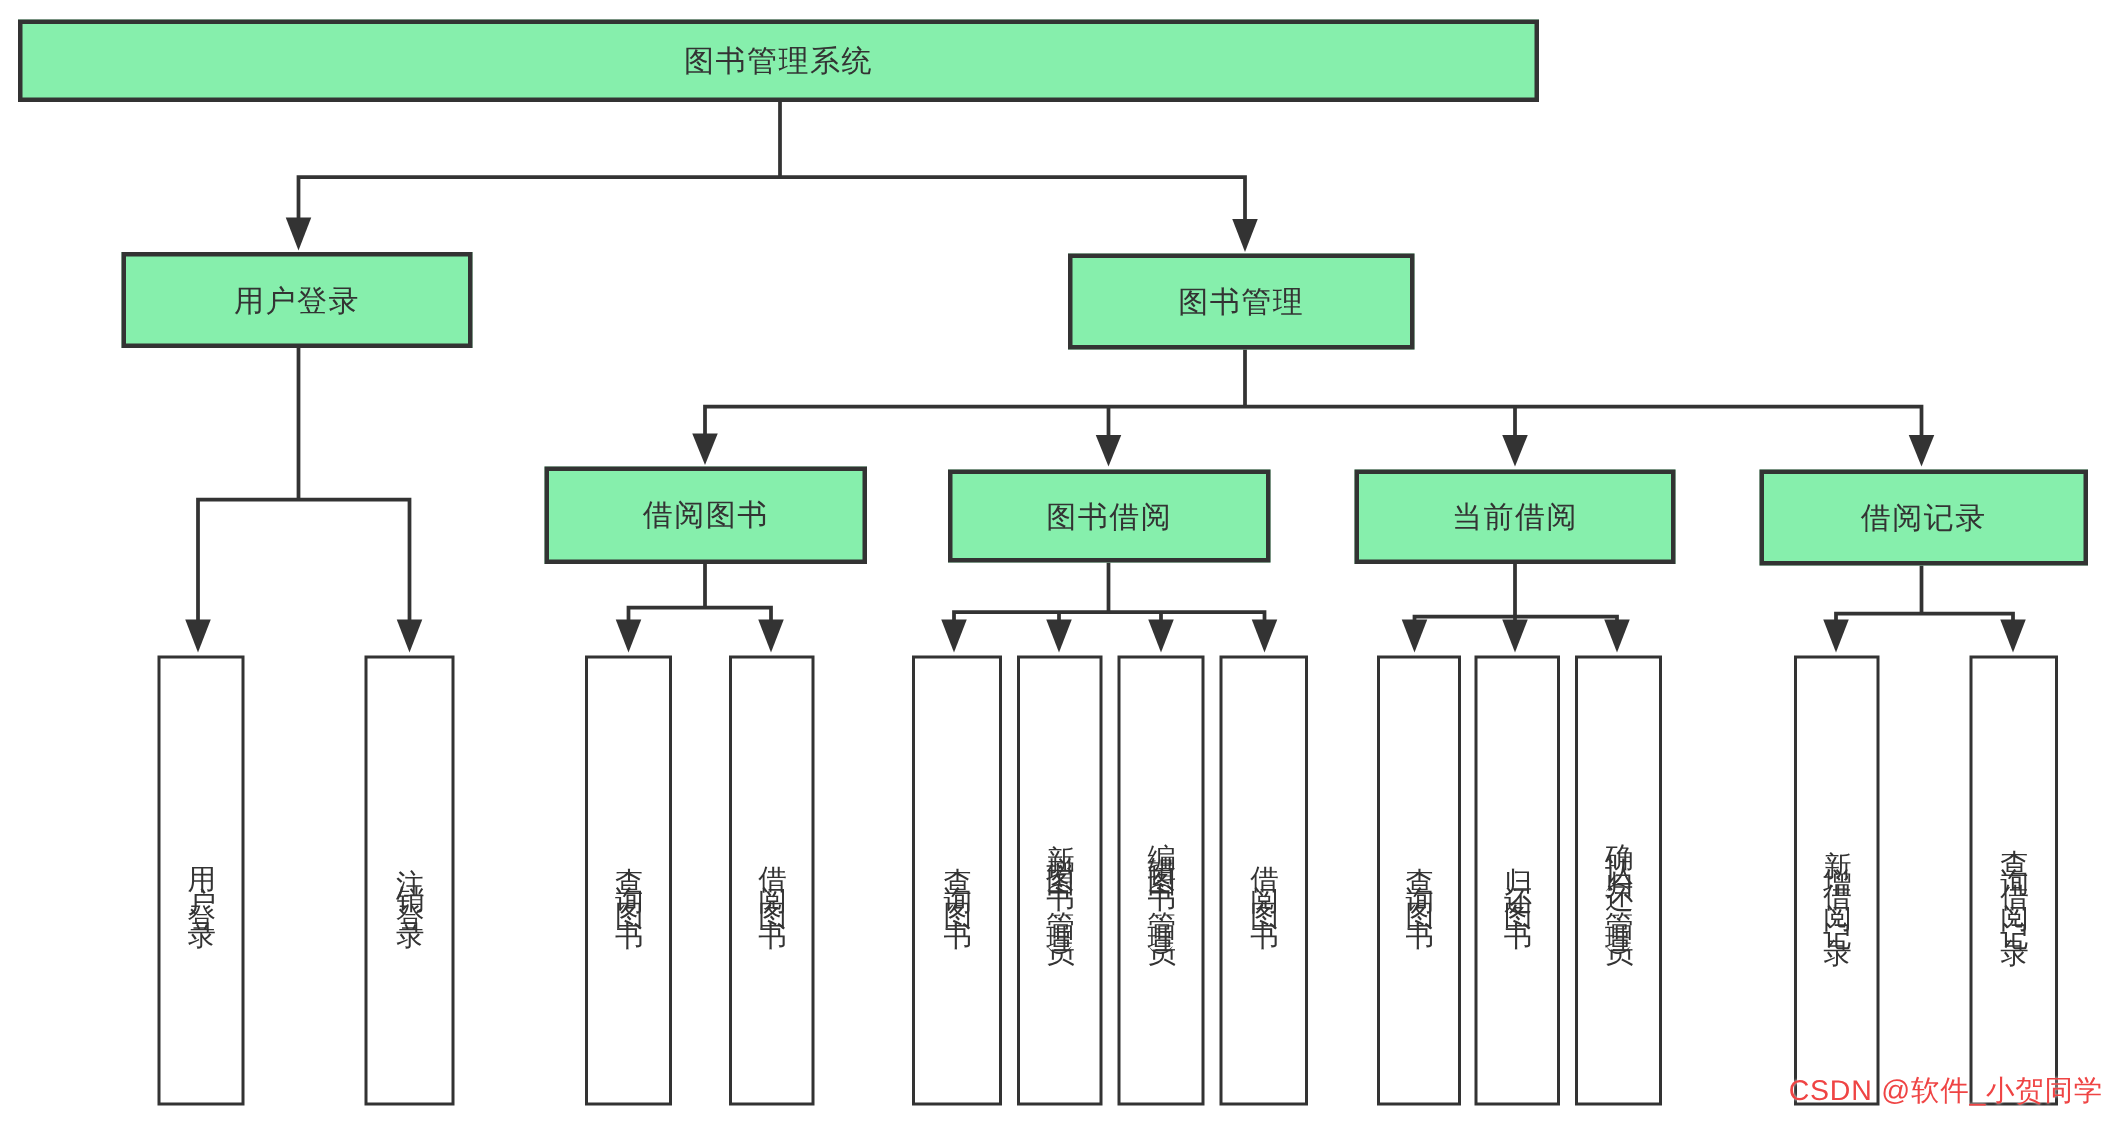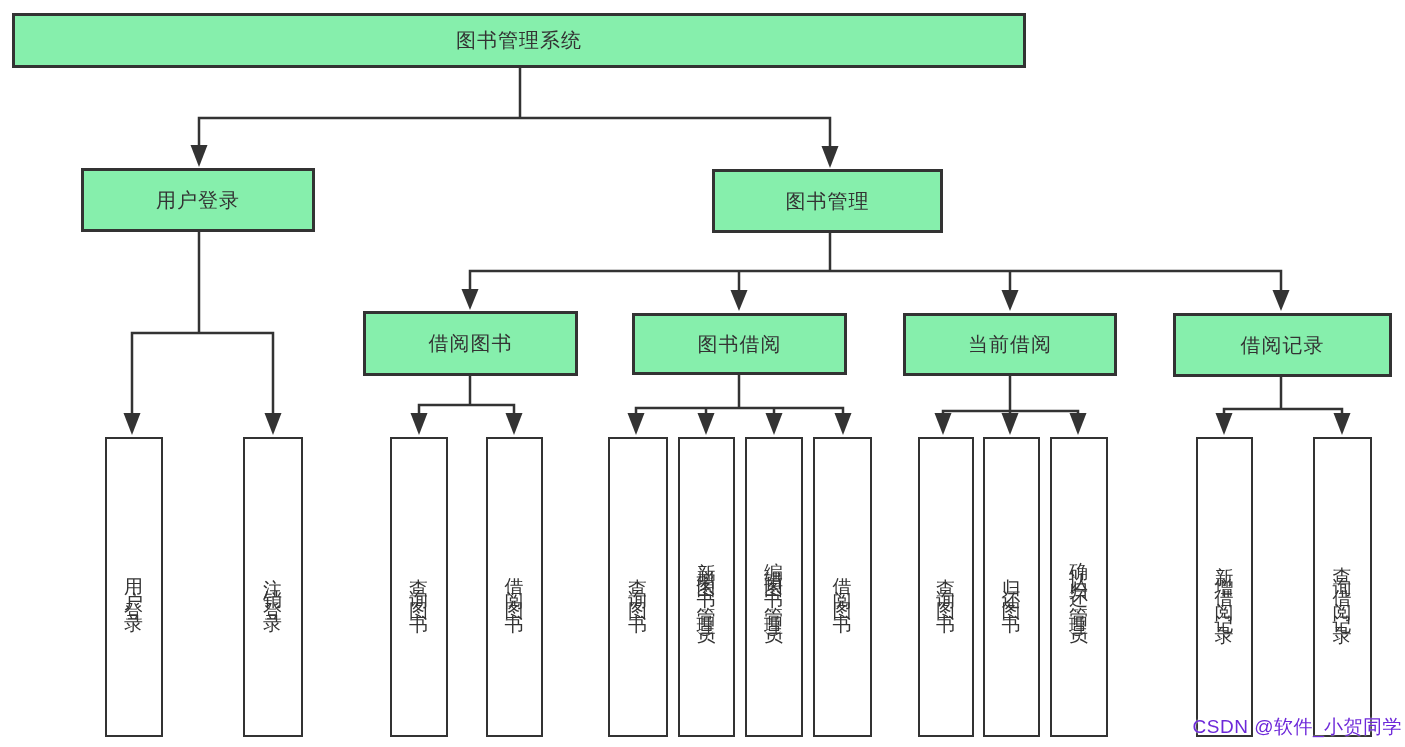--- a/index.html
+++ b/index.html
@@ -29,21 +29,21 @@
   #n-leaf-nb-borrow{left:486px;width:57px;}
   #n-leaf-bb-query{left:608px;width:60px;}
   #n-leaf-bb-add{left:678px;width:57px;}
   #n-leaf-bb-edit{left:745px;width:58px;}
   #n-leaf-bb-borrow{left:813px;width:59px;}
   #n-leaf-cb-query{left:918px;width:56px;}
   #n-leaf-cb-return{left:983px;width:57px;}
   #n-leaf-cb-confirm{left:1050px;width:58px;}
   #n-leaf-br-add{left:1196px;width:57px;}
   #n-leaf-br-query{left:1313px;width:59px;}
-  #watermark{position:absolute;right:3px;top:714px;font-size:19px;color:#6d28d9;
+  #watermark{position:absolute;right:3px;top:714px;font-size:19px;color:#ef4444;
              letter-spacing:0.5px;text-shadow:0 0 2px #ffffff;}
   .wires path{stroke:#333;stroke-width:2.5;fill:none;}
   .wires polygon{fill:#333;stroke:none;}
 </style>
 </head>
 <body>
 
 <div id="stage">
 
   <svg class="wires" viewBox="0 0 1405 747">

